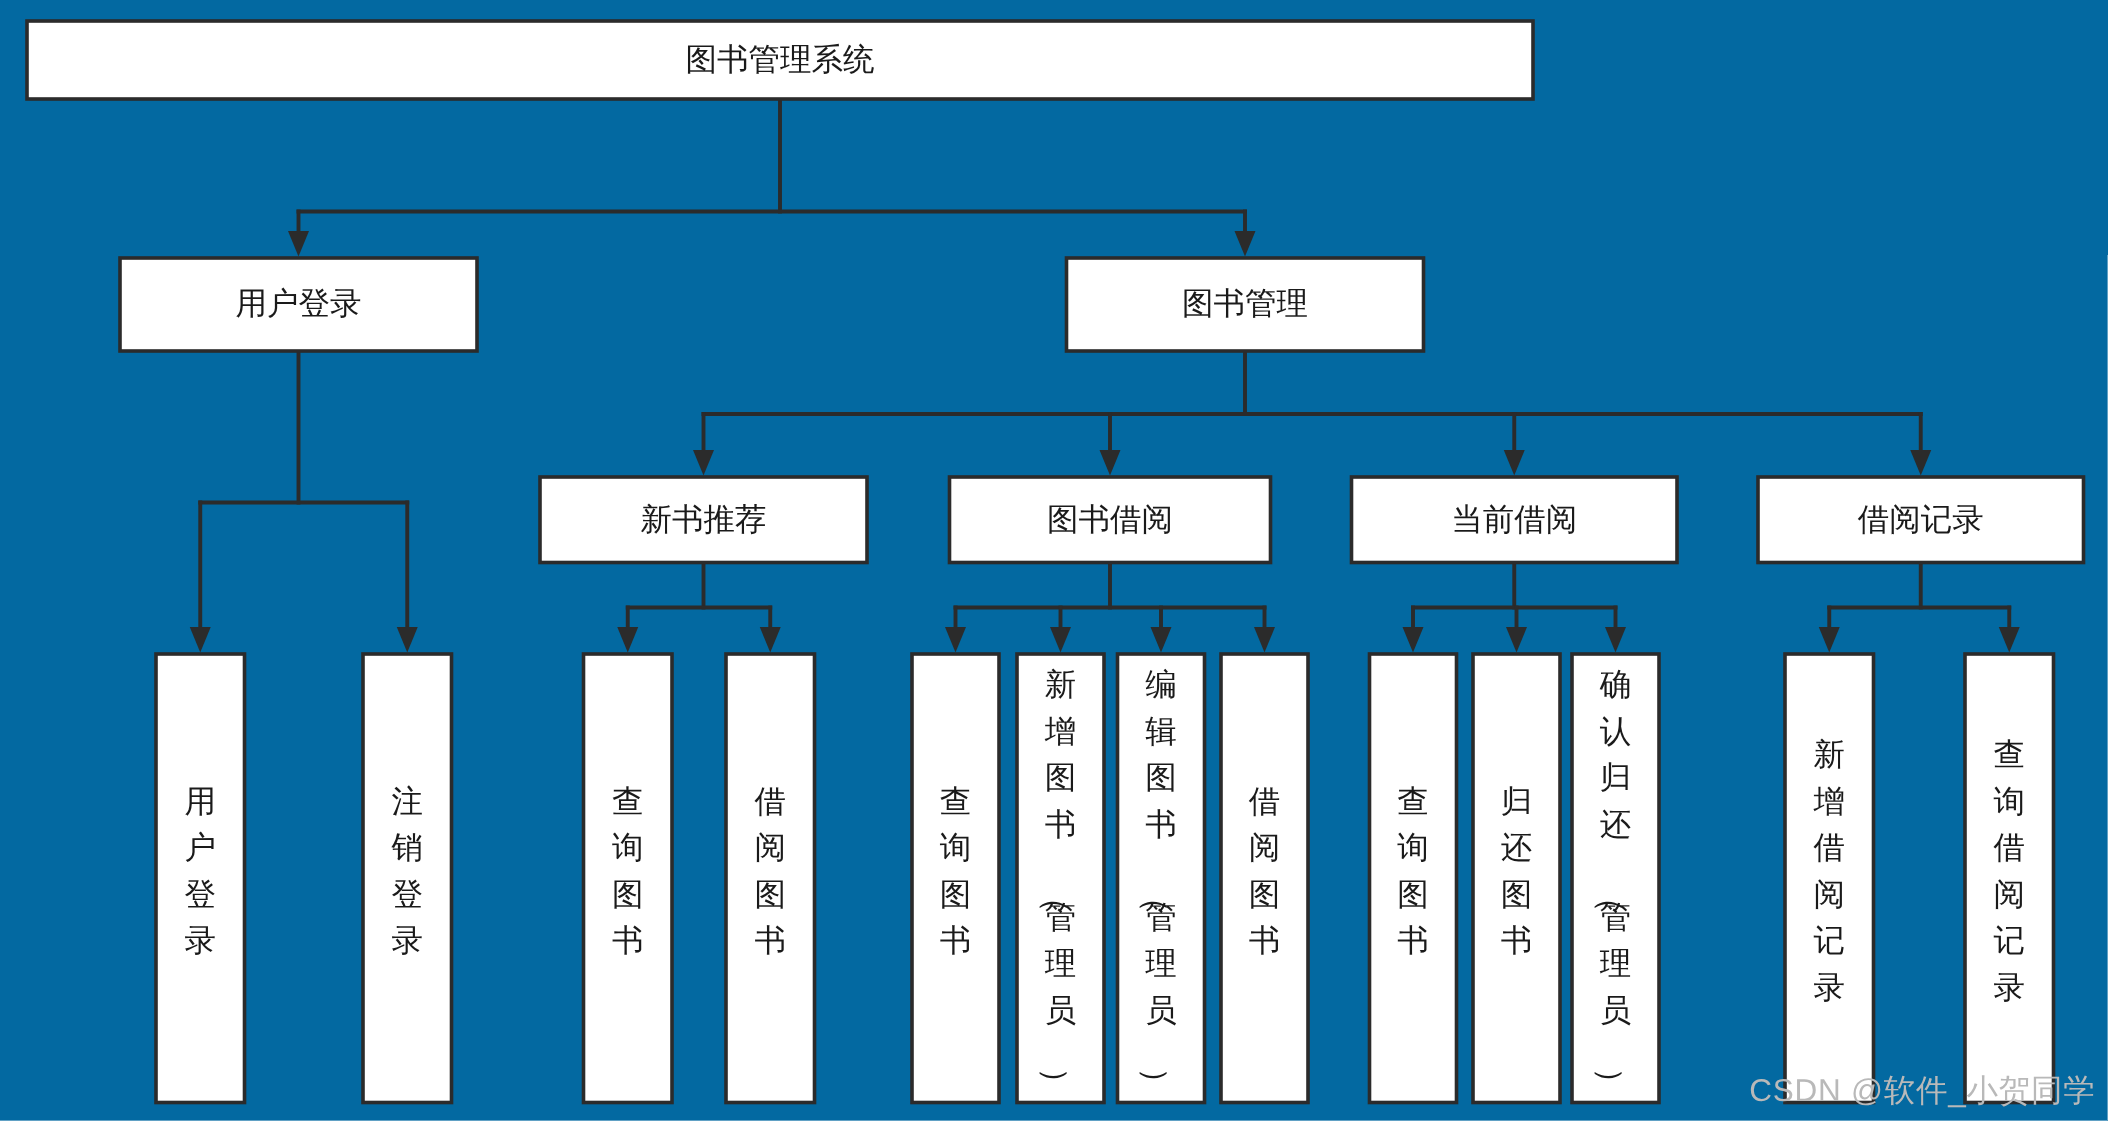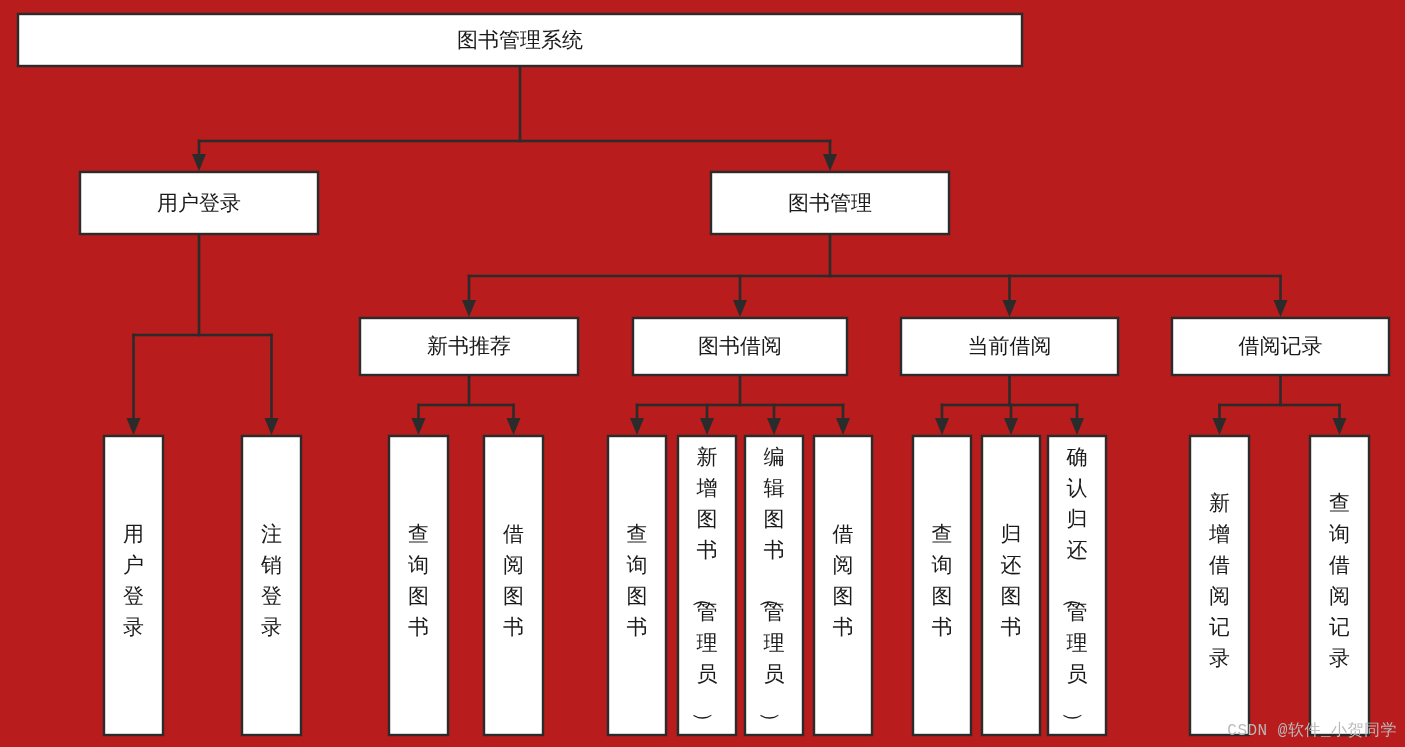--- a/index.html
+++ b/index.html
@@ -10,21 +10,21 @@
   body {
     width: 1405px;
     height: 747px;
     font-family: "Liberation Sans", "DejaVu Sans", sans-serif;
     overflow: hidden;
   }
   #diagram-root {
     position: relative;
     width: 1405px;
     height: 747px;
-    background: #b91c1c;
+    background: #0369a1;
   }
   svg#tree-svg {
     position: absolute;
     left: 0;
     top: 0;
     width: 1405px;
     height: 747px;
     display: block;
   }
   .node-box {
@@ -52,22 +52,22 @@
   .node-label-v {
     font-family: "Liberation Sans", "DejaVu Sans", sans-serif;
     font-size: 21px;
     fill: #1a1a1a;
     text-anchor: middle;
   }
   .watermark {
     position: absolute;
     right: 8px;
     bottom: 6px;
-    font-family: Liberation Mono, monospace;
-    font-size: 16px;
+    font-family: Liberation Sans, sans-serif;
+    font-size: 21px;
     color: #b9b9b9;
     letter-spacing: 0.5px;
     white-space: nowrap;
     pointer-events: none;
   }
 </style>
 </head>
 <body>
 
 <div id="diagram-root">

